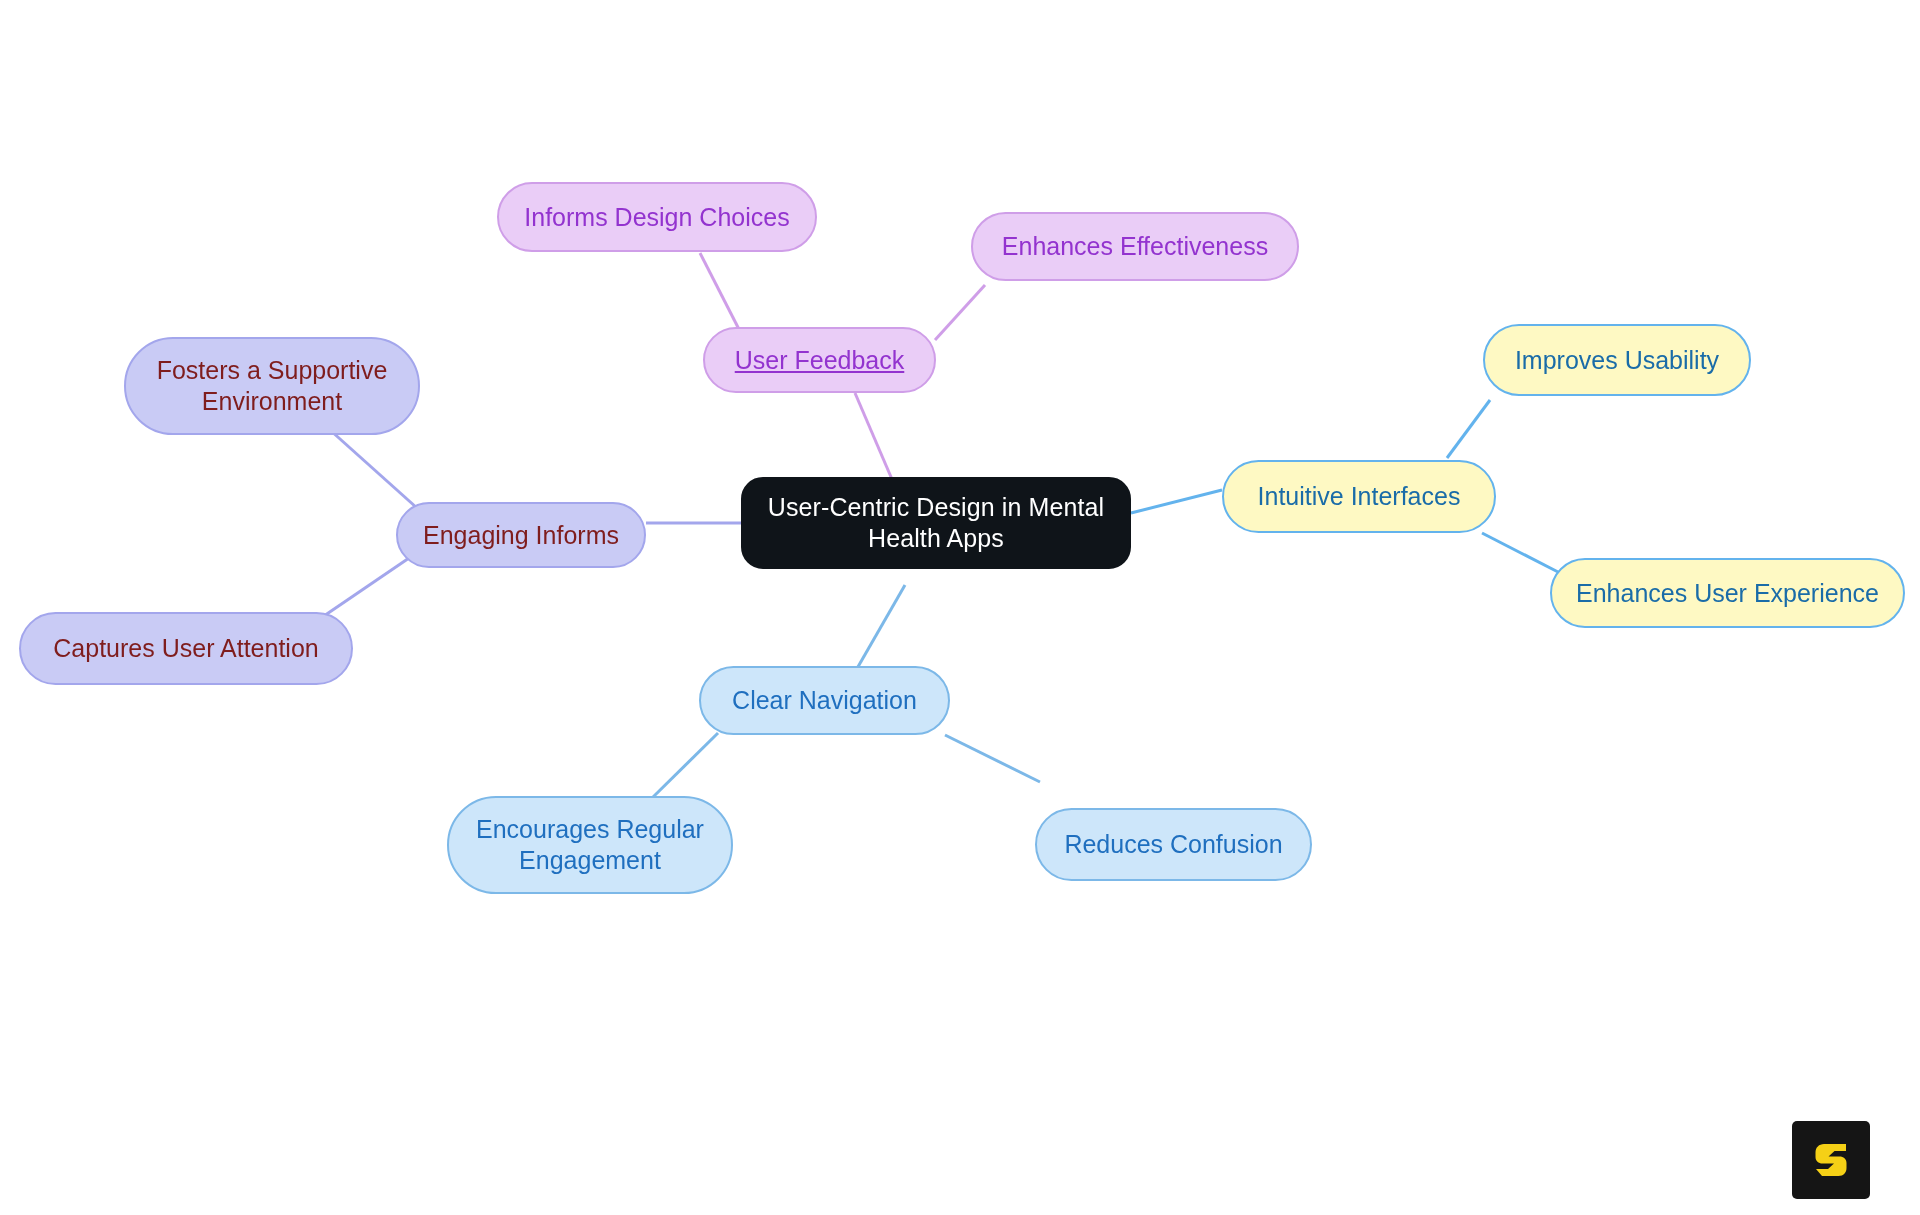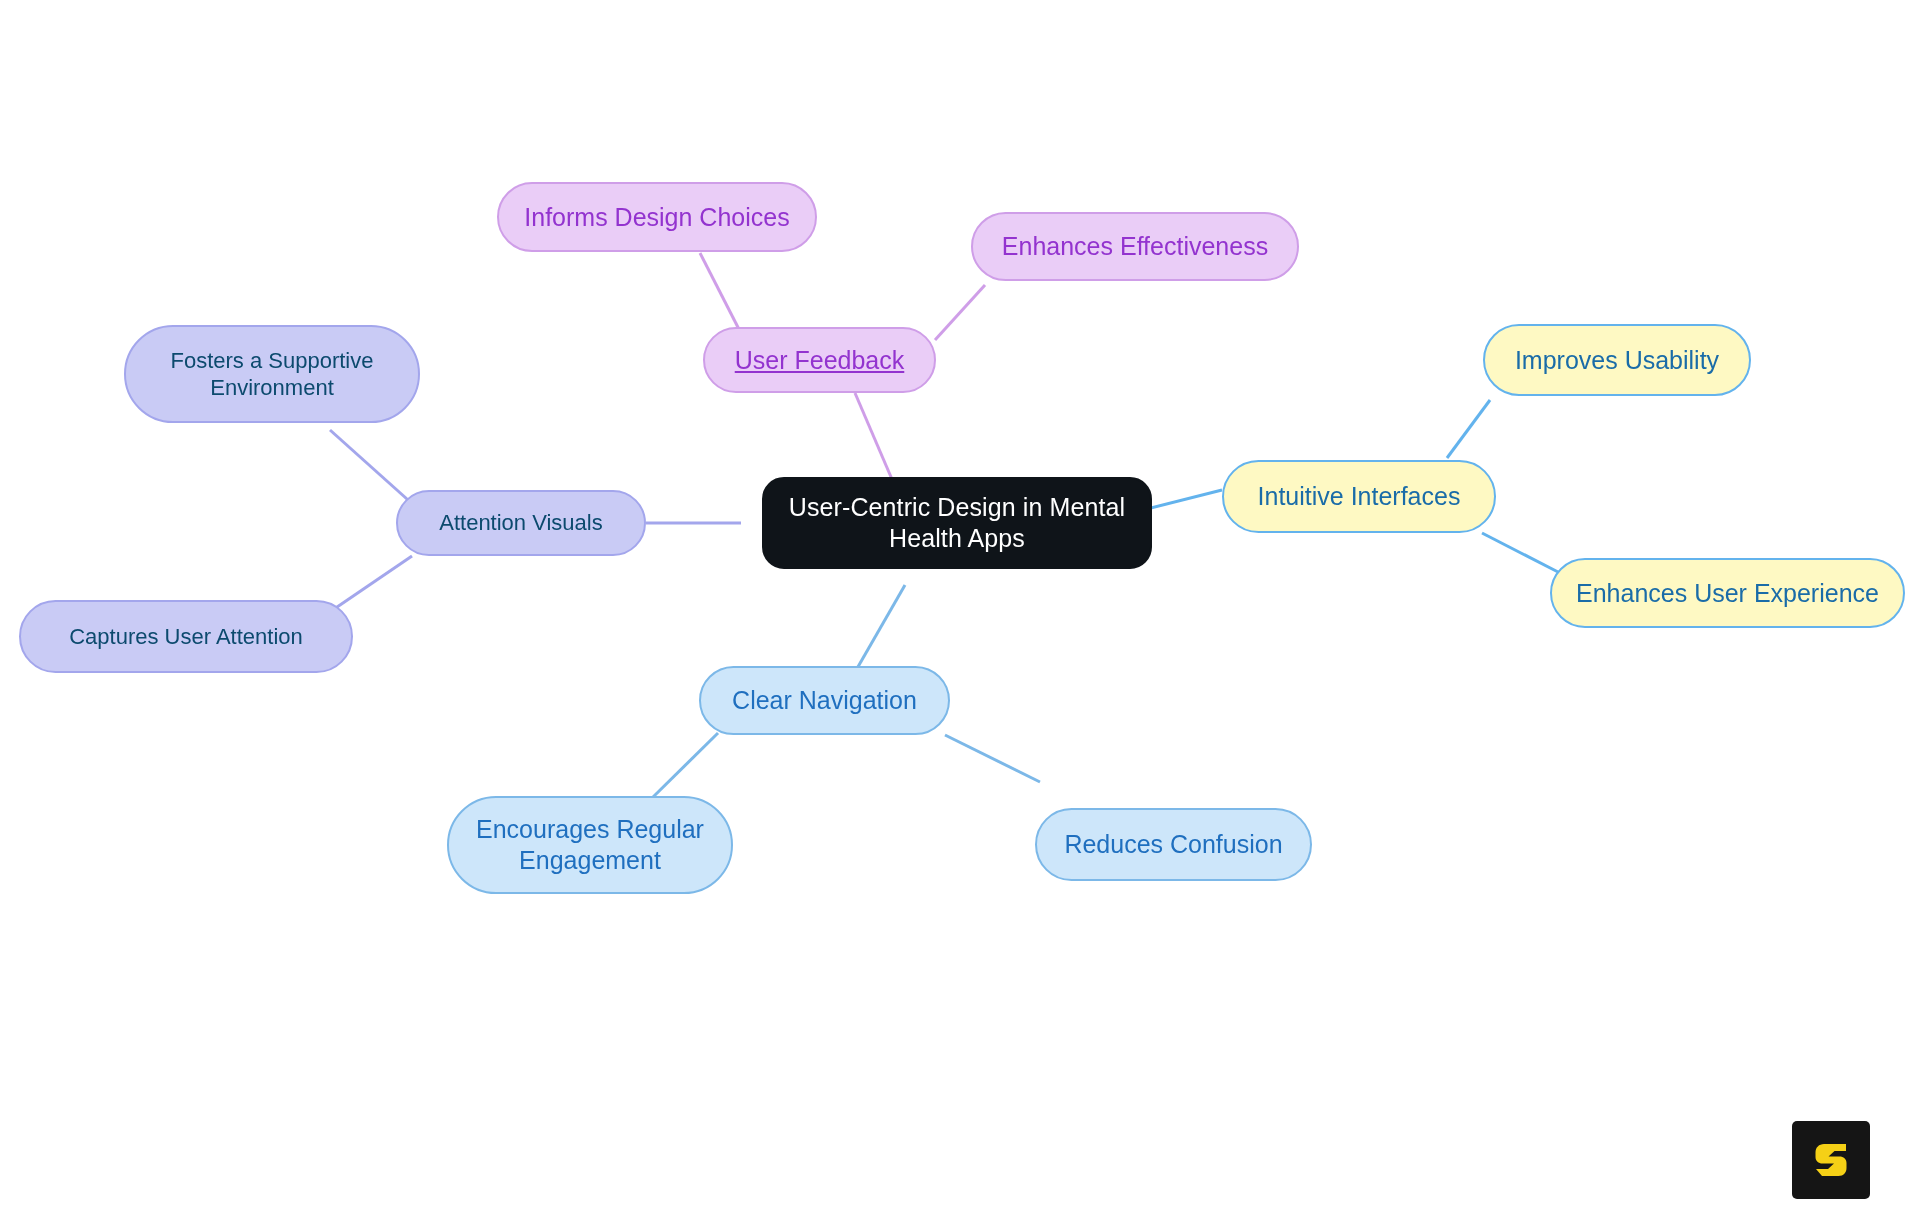--- a/index.html
+++ b/index.html
@@ -64,23 +64,24 @@
     background: #eacdf7;
     border-color: #cf9ee8;
     color: #9333cf;
     border-radius: 999px;
     font-size: 25px;
     text-align: right;
   }
   .node-periwinkle {
     background: #c9cbf5;
     border-color: #a3a6ec;
-    color: #0c4a6e;
+    color: #7f1d1d;
     border-radius: 999px;
-    font-size: 22px;
+    font-size: 25px;
+    margin-top: 12px;
   }
   .logo-badge {
     position: absolute;
     left: 1792px;
     top: 1121px;
     width: 78px;
     height: 78px;
     background: #151515;
     border-radius: 5px;
     display: flex;
@@ -104,30 +105,30 @@
 
     <line x1="1131" y1="513" x2="1222" y2="490" stroke="#63b3ed" stroke-width="3"></line>
     <line x1="1447" y1="458" x2="1490" y2="400" stroke="#63b3ed" stroke-width="3"></line>
     <line x1="1482" y1="533" x2="1560" y2="573" stroke="#63b3ed" stroke-width="3"></line>
 
     <line x1="905" y1="585" x2="855" y2="672" stroke="#7cb8e8" stroke-width="3"></line>
     <line x1="718" y1="733" x2="650" y2="800" stroke="#7cb8e8" stroke-width="3"></line>
     <line x1="945" y1="735" x2="1040" y2="782" stroke="#7cb8e8" stroke-width="3"></line>
   </svg>
 
-  <div class="node node-root" style="left:762px; top:477px; width:390px; height:92px;">User-Centric Design in Mental
+  <div class="node node-root" style="left:741px; top:477px; width:390px; height:92px;">User-Centric Design in Mental
 Health Apps</div>
 
   <div class="node node-purple" style="left:703px; top:327px; width:233px; height:66px;text-decoration:underline;">User Feedback</div>
 
   <div class="node node-purple" style="left:497px; top:182px; width:320px; height:70px;">Informs Design Choices</div>
 
   <div class="node node-purple" style="left:971px; top:212px; width:328px; height:69px;">Enhances Effectiveness</div>
 
-  <div class="node node-periwinkle" style="left:396px; top:490px; width:250px; height:66px;">Attention Visuals</div>
+  <div class="node node-periwinkle" style="left:396px; top:490px; width:250px; height:66px;">Engaging Informs</div>
 
   <div class="node node-periwinkle" style="left:124px; top:325px; width:296px; height:98px;">Fosters a Supportive
 Environment</div>
 
   <div class="node node-periwinkle" style="left:19px; top:600px; width:334px; height:73px;">Captures User Attention</div>
 
   <div class="node node-blue-mid" style="left:1222px; top:460px; width:274px; height:73px;">Intuitive Interfaces</div>
 
   <div class="node node-blue-mid" style="left:1483px; top:324px; width:268px; height:72px;">Improves Usability</div>
 

